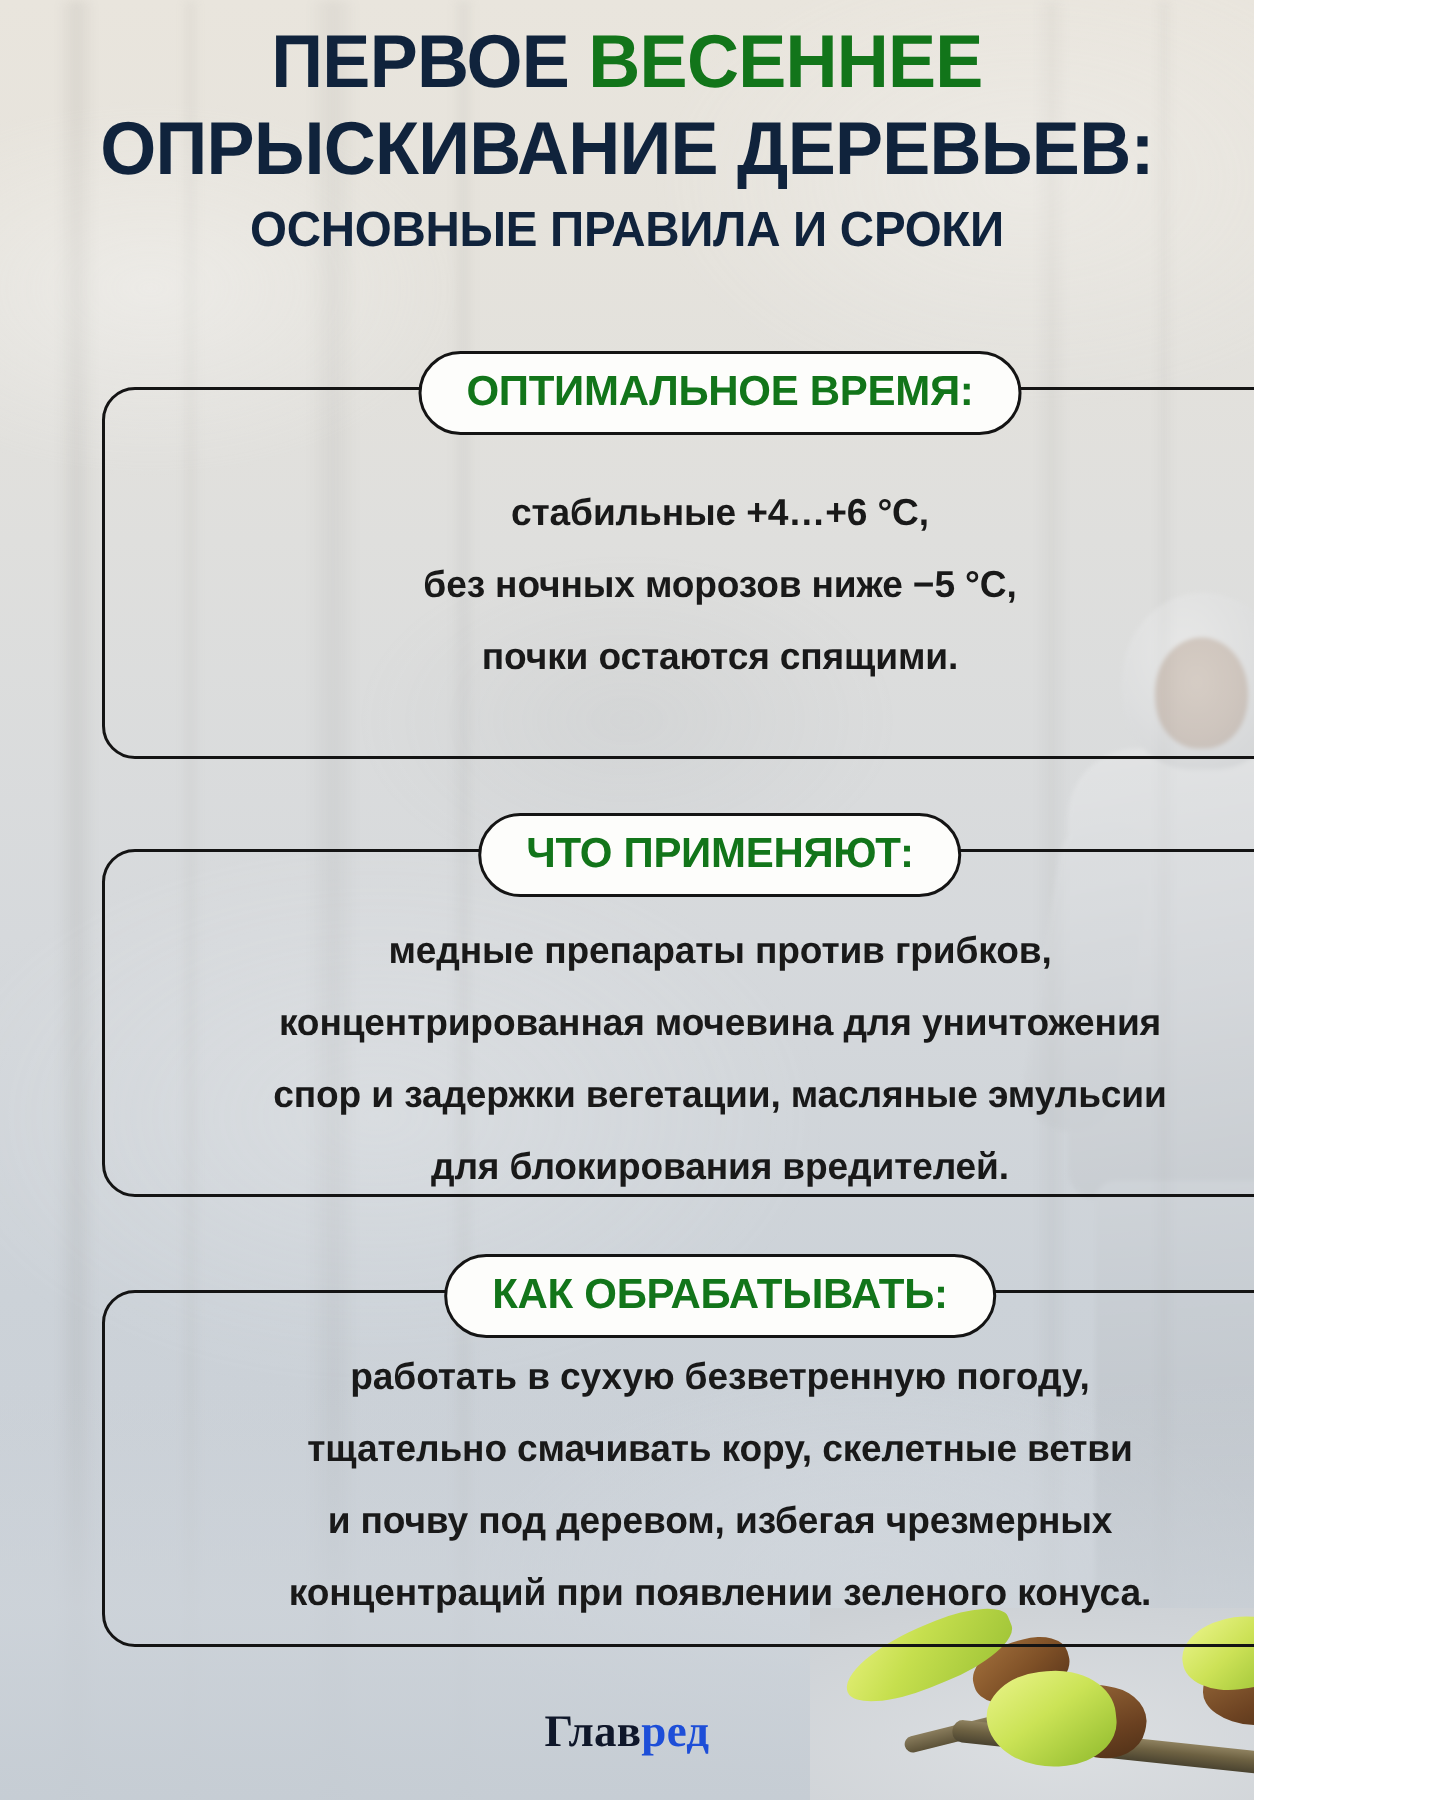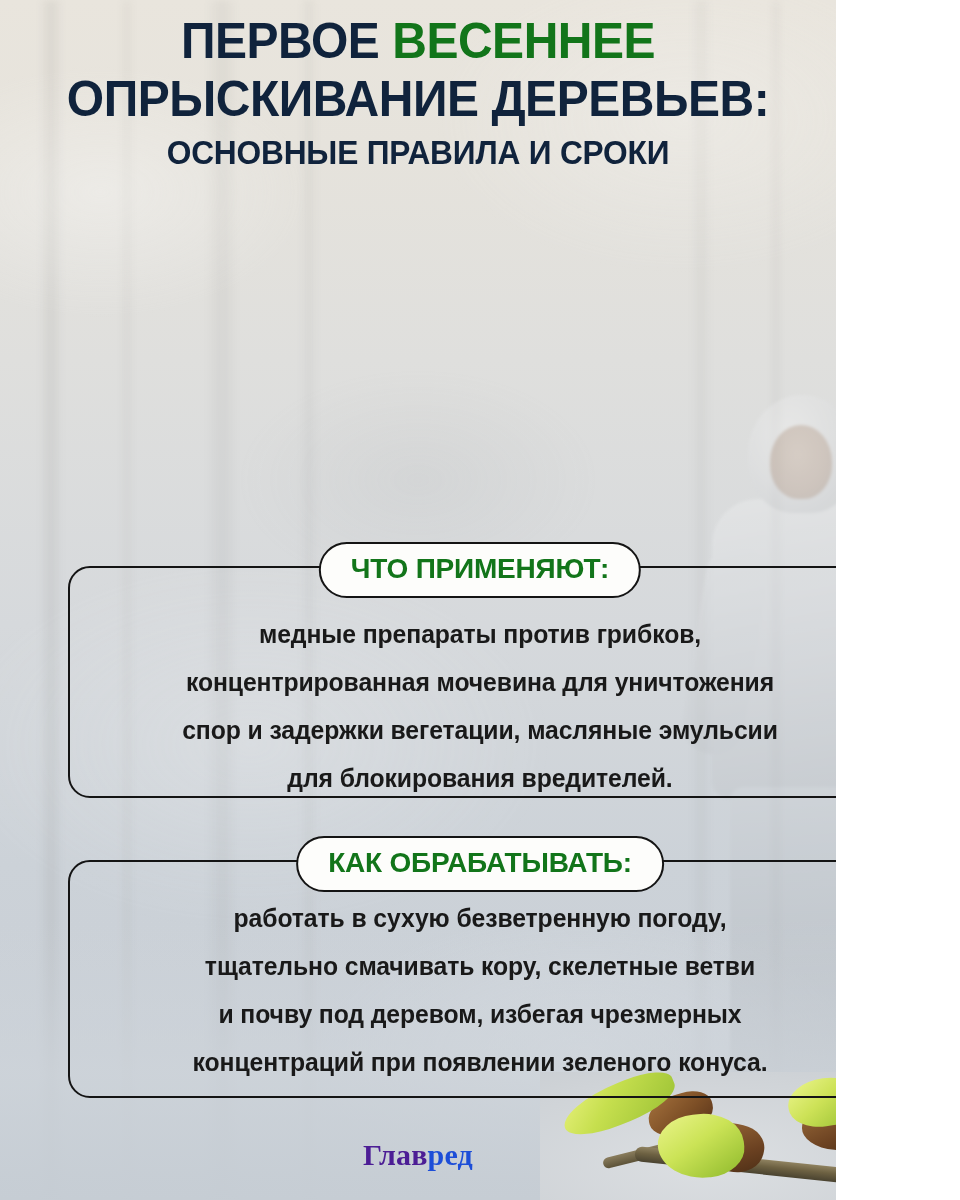--- a/index.html
+++ b/index.html
@@ -301,21 +301,21 @@
     position: absolute;
     left: 0; right: 0;
     top: 1138px;
     text-align: center;
     z-index: 6;
     font-family: "Liberation Serif", serif;
     font-size: 30px;
     font-weight: 700;
     letter-spacing: .2px;
   }
-  .logo .part-a { color: #4c1d95; }
+  .logo .part-a { color: #0f172a; }
   .logo .part-b { color: #1d4ed8; }
 </style>
 </head>
 <body>
 
 <div class="poster">
 
   <div class="bg-base"></div>
   <div class="bg-streaks"></div>
   <div class="bg-mottle"></div>
@@ -344,20 +344,28 @@
     <div class="scale s4"></div>
     <div class="bud b4"></div>
   </div>
 
   <div class="headline">
     <div class="l1"><span>ПЕРВОЕ </span><span class="accent">ВЕСЕННЕЕ</span></div>
     <div class="l2">ОПРЫСКИВАНИЕ ДЕРЕВЬЕВ:</div>
     <div class="l3">ОСНОВНЫЕ ПРАВИЛА И СРОКИ</div>
   </div>
 
+  <div class="card" id="card-1">
+    <div class="pill">ОПТИМАЛЬНОЕ ВРЕМЯ:</div>
+    <div class="card-body">
+      <span class="ln">стабильные +4…+6 °C,</span>
+      <span class="ln">без ночных морозов ниже −5 °C,</span>
+      <span class="ln">почки остаются спящими.</span>
+    </div>
+  </div>
 
   <div class="card" id="card-2">
     <div class="pill">ЧТО ПРИМЕНЯЮТ:</div>
     <div class="card-body">
       <span class="ln">медные препараты против грибков,</span>
       <span class="ln">концентрированная мочевина для уничтожения</span>
       <span class="ln">спор и задержки вегетации, масляные эмульсии</span>
       <span class="ln">для блокирования вредителей.</span>
     </div>
   </div>

